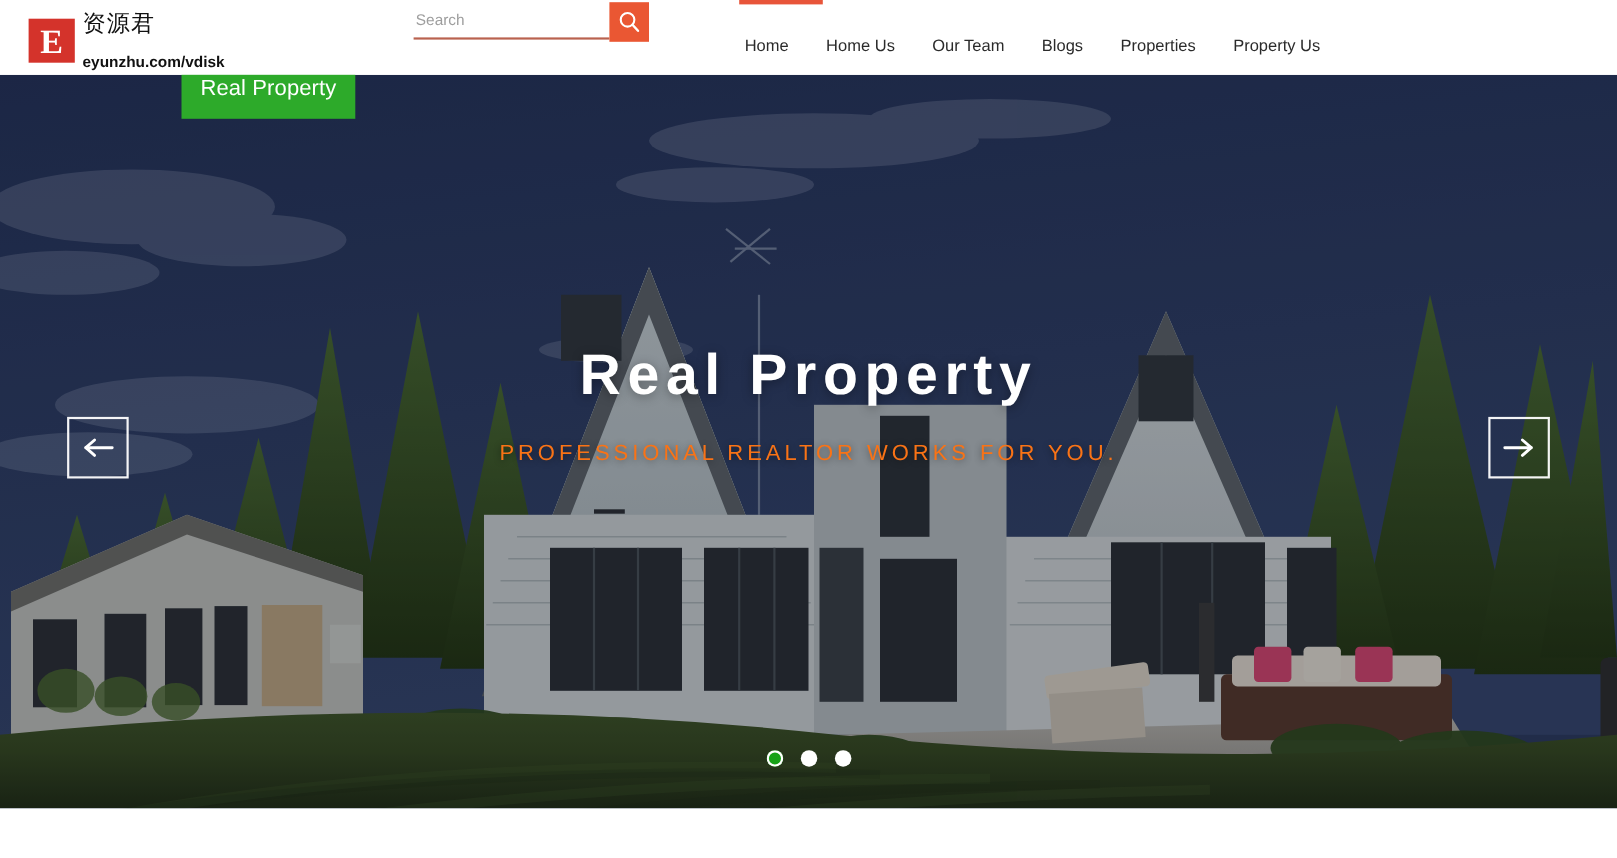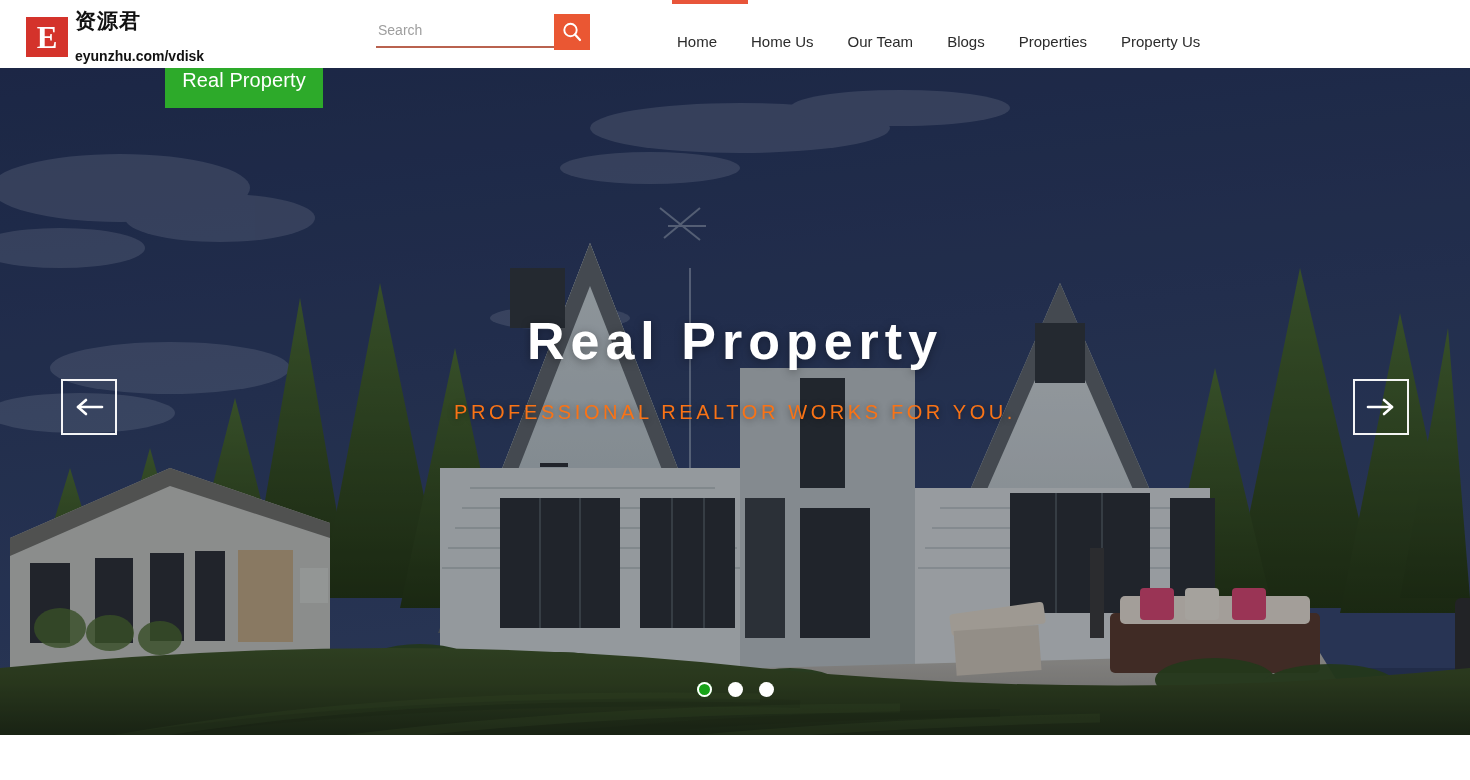--- a/index.html
+++ b/index.html
@@ -56,31 +56,31 @@
     width: 42px; height: 40px; background: #d4332b;
     color: #fff; font-family: "Liberation Serif", serif;
     font-weight: bold; font-size: 31px;
     display: flex; align-items: center; justify-content: center;
     line-height: 1; flex: 0 0 auto;
   }
   .wm-right { margin-left: 7px; display: flex; flex-direction: column; }
   .wm-cn {
     font-family: "DejaVu Sans", sans-serif;
     font-size: 21px; color: #111; line-height: 1.05;
-    letter-spacing: 1px; font-weight: 700;
+    letter-spacing: 1px; font-weight: 400;
   }
   .wm-url {
     font-family: "Liberation Sans", sans-serif;
     font-size: 14px; color: #111; line-height: 1.1;
     font-weight: bold; margin-top: 17px;
   }
 
   
   .search-wrap {
-    position: absolute; top: 14px; left: 376px;
+    position: absolute; top: 2px; left: 376px;
     width: 214px; height: 38px; z-index: 42;
   }
   .search-input {
     position: absolute; left: 0; top: 4px;
     width: 178px; height: 30px;
     border: none; outline: none;
     border-bottom: 2px solid #b9624f;
     background: transparent;
     font-family: "Liberation Sans", sans-serif;
     font-size: 14px; color: #555;

